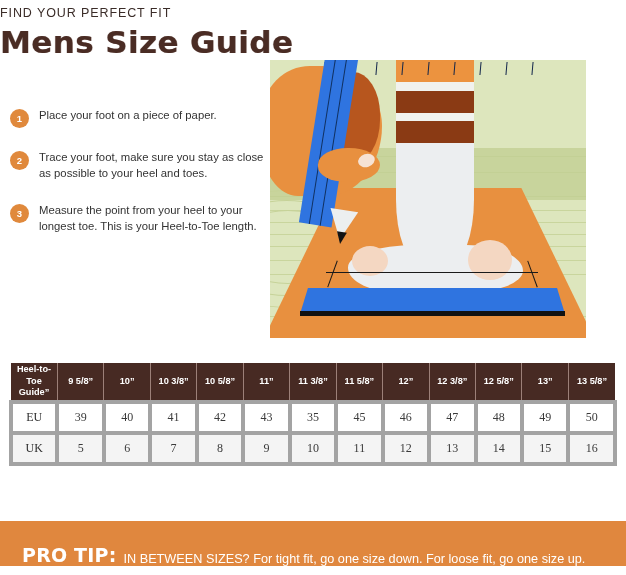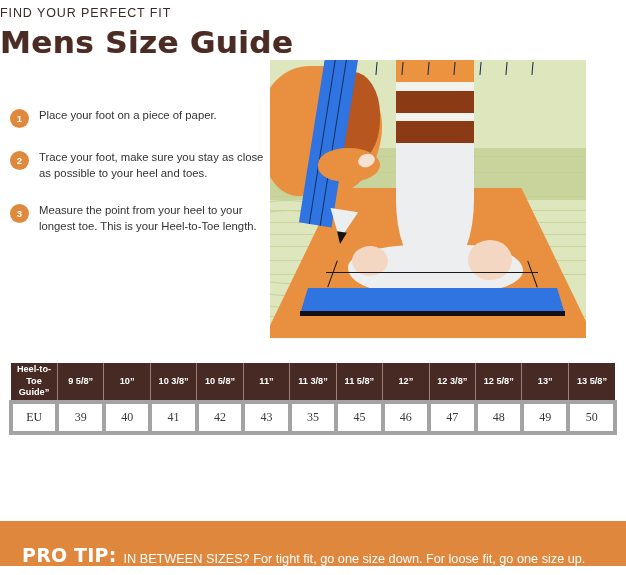--- a/index.html
+++ b/index.html
@@ -434,20 +434,35 @@
         <td>42</td>
         <td>43</td>
         <td>35</td>
         <td>45</td>
         <td>46</td>
         <td>47</td>
         <td>48</td>
         <td>49</td>
         <td>50</td>
       </tr>
+      <tr class="alt">
+        <td class="rowlabel">UK</td>
+        <td>5</td>
+        <td>6</td>
+        <td>7</td>
+        <td>8</td>
+        <td>9</td>
+        <td>10</td>
+        <td>11</td>
+        <td>12</td>
+        <td>13</td>
+        <td>14</td>
+        <td>15</td>
+        <td>16</td>
+      </tr>
     </tbody>
   </table>
 </div>
 
 <div class="protip">
   <span class="protip-label">PRO TIP:</span>
   <span class="protip-text">IN BETWEEN SIZES? For tight fit, go one size down. For loose fit, go one size up.</span>
 </div>
 
 </body></html>

